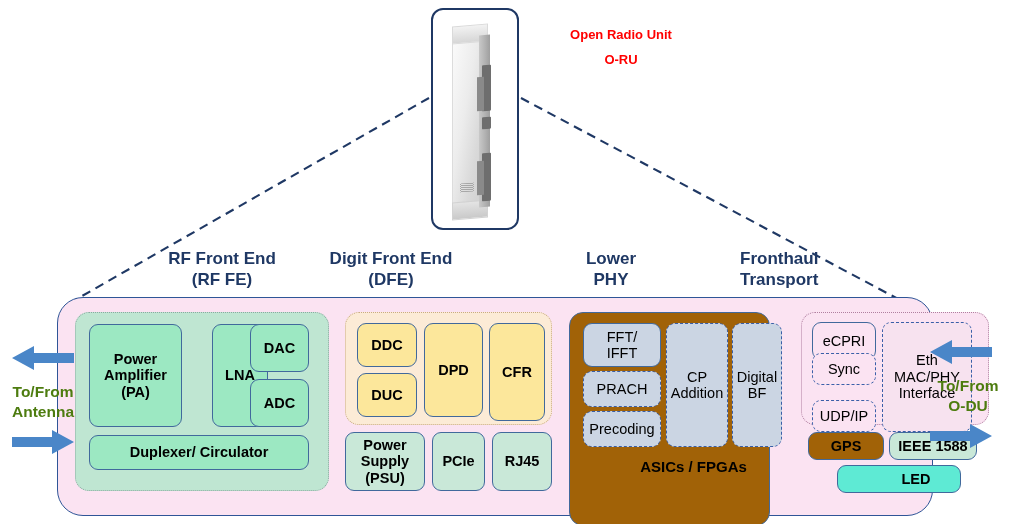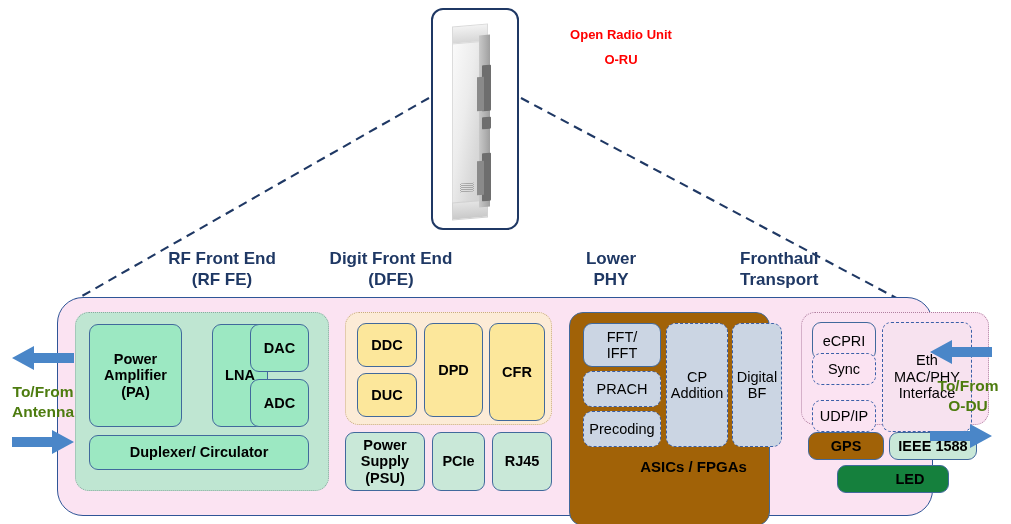--- a/index.html
+++ b/index.html
@@ -87,21 +87,21 @@
     font-weight:bold;font-size:15px;color:#000;padding-left:48px;}
 
   
   .fh-outer{left:743px;top:14px;width:188px;height:113px;background:#FBE3F2;border:1.2px dotted #b07fa0;border-radius:14px;}
   .ecpri{left:10px;top:9px;width:64px;height:38px;background:#FBE3F2;}
   .sync{left:10px;top:40px;width:64px;height:32px;background:#FBE3F2;}
   .udpip{left:10px;top:87px;width:64px;height:32px;background:#FBE3F2;}
   .eth{left:80px;top:9px;width:90px;height:110px;background:#F7E2EF;}
   .gps{left:750px;top:134px;width:76px;height:28px;background:#a16207;font-weight:bold;}
   .ieee{left:831px;top:134px;width:88px;height:28px;background:#C9E8D8;font-weight:bold;}
-  .led{left:779px;top:167px;width:112px;height:28px;background:#15803d;font-weight:bold;padding-left:34px;}
+  .led{left:779px;top:167px;width:124px;height:28px;background:#5eead4;font-weight:bold;padding-left:34px;}
 
   
   .io-label{color:#4d7c0f;font-weight:bold;font-size:15.5px;line-height:20px;text-align:center;}
   .arrow-svg{position:absolute;}
 </style>
 </head>
 <body>
 
 <svg id="leaders" viewBox="0 0 1011 524">
   <line x1="429" y1="98" x2="75" y2="300" stroke="#1F3864" stroke-width="2.1" stroke-dasharray="9,6"></line>

